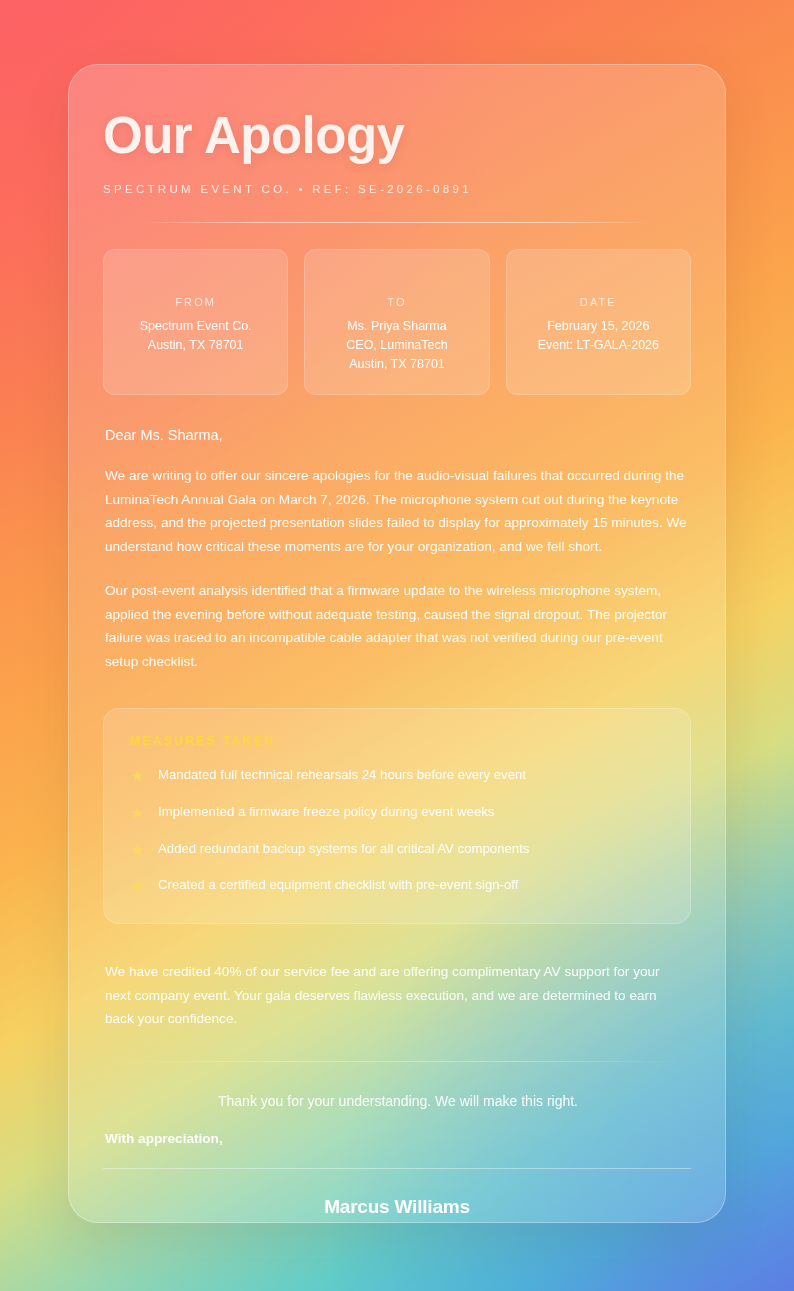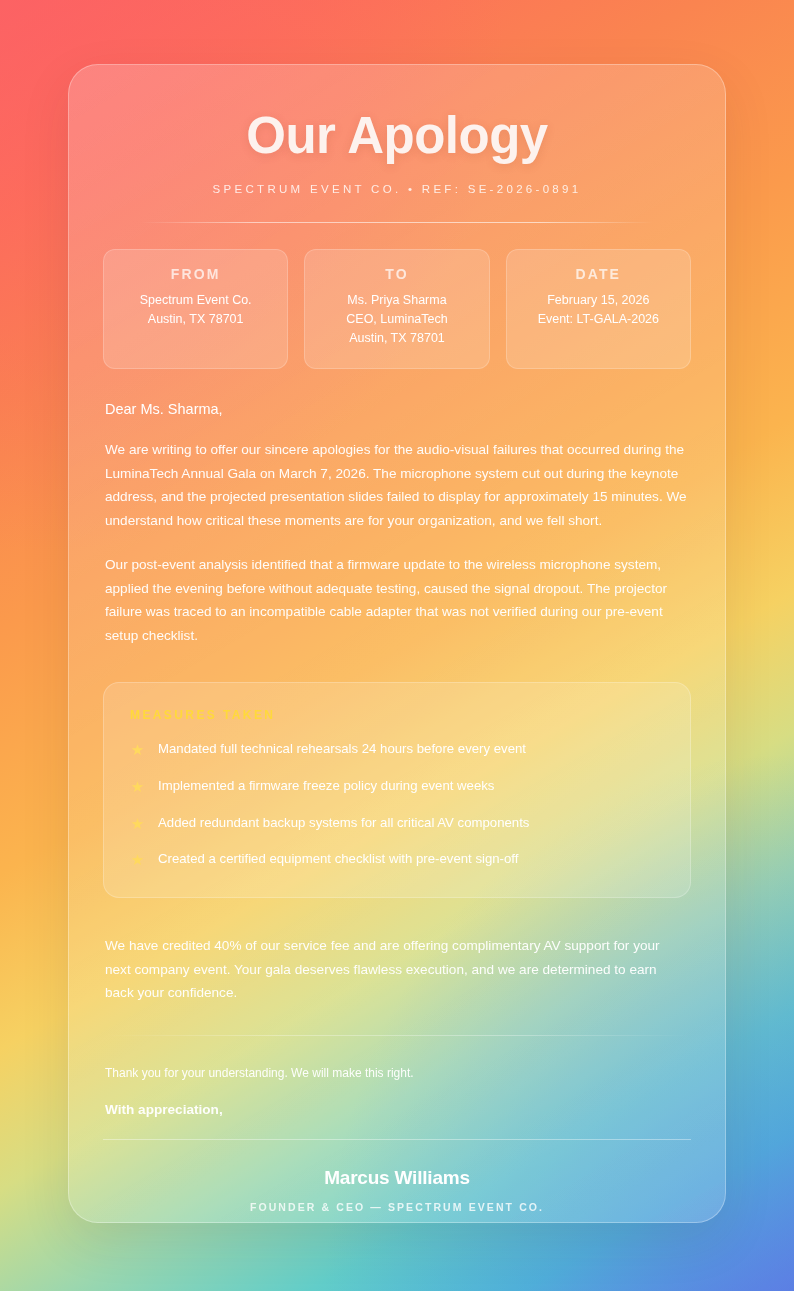--- a/index.html
+++ b/index.html
@@ -55,21 +55,21 @@
         rgba(255,255,255,0.20) 0%,
         rgba(255,255,255,0.13) 45%,
         rgba(255,255,255,0.17) 100%);
     border: 1px solid rgba(255,255,255,0.30);
     box-shadow: 0 18px 50px rgba(80,40,30,0.10);
     padding: 0 34px;
     overflow: hidden;
   }
 
   
-  .doc-header { padding-top: 42px; text-align: center; }
+  .doc-header { padding-top: 42px; }
 
   .doc-title {
     font-size: 51px;
     font-weight: bold;
     color: #fdf2ee;
     letter-spacing: -0.5px;
     line-height: 1.12;
     text-shadow: 0 2px 10px rgba(150,60,40,0.16);
   }
 
@@ -101,25 +101,26 @@
   .meta-card {
     flex: 1;
     border-radius: 12px;
     background: rgba(255,255,255,0.15);
     border: 1px solid rgba(255,255,255,0.20);
     padding: 16px 10px 20px;
     text-align: center;
     min-height: 97px;
   }
   .meta-label {
-    font-size: 14px;
-    font-weight: bold;
+    font-size: 11px;
+    font-weight: normal;
     letter-spacing: 2.1px;
     color: rgba(255,255,255,0.72);
     margin-bottom: 9px;
+    margin-top: 30px;
   }
   .meta-line {
     font-size: 12.5px;
     color: #ffffff;
     line-height: 1.52;
   }
 
   
   .salutation {
     margin-top: 32px;
@@ -187,24 +188,25 @@
     margin: 30px 2px 0;
     height: 1px;
     background: linear-gradient(to right,
         rgba(255,255,255,0) 0%,
         rgba(255,255,255,0.30) 30%,
         rgba(255,255,255,0.30) 70%,
         rgba(255,255,255,0) 100%);
   }
   .thanks-line {
     margin-top: 28px;
-    font-size: 12px;
+    font-size: 14px;
     line-height: 1.6;
     color: rgba(255,255,255,0.96);
     padding-left: 2px;
+    text-align: center;
   }
   .signoff-line {
     margin-top: 16px;
     font-size: 13.6px;
     line-height: 1.6;
     color: rgba(255,255,255,0.96);
     padding-left: 2px;
     font-weight: bold;
   }
 

